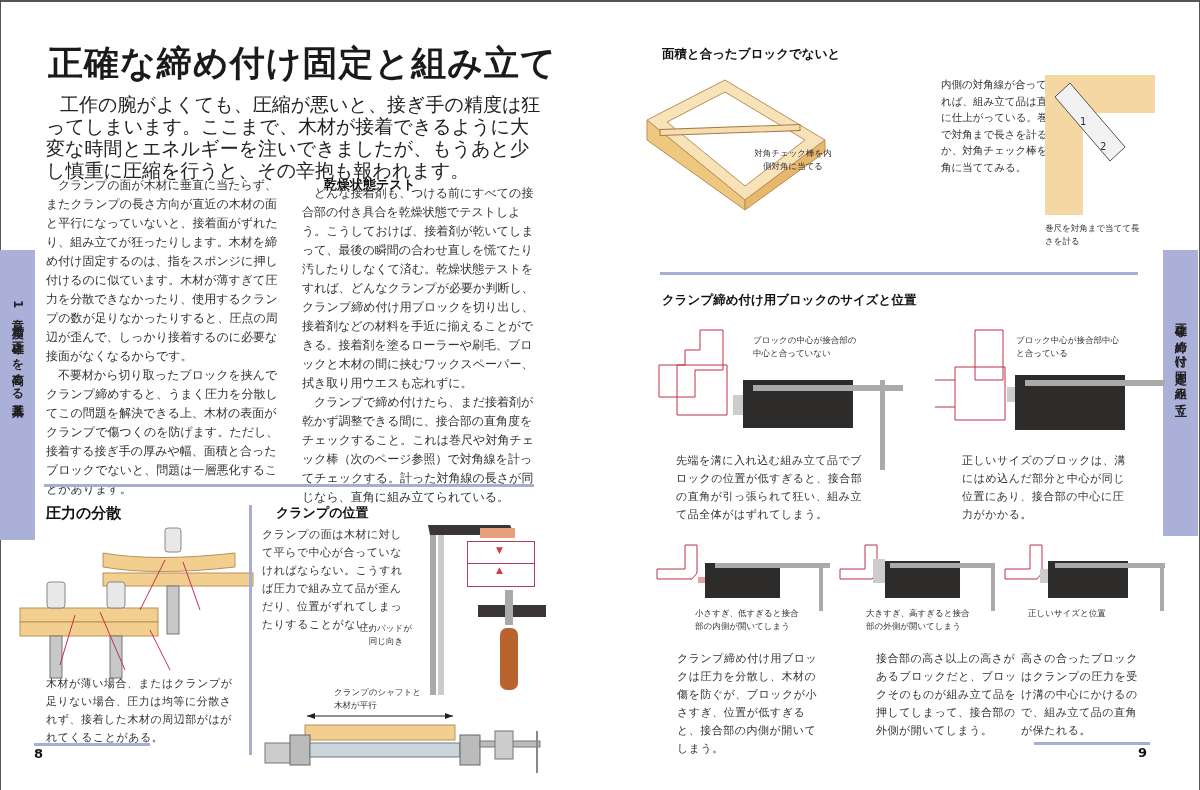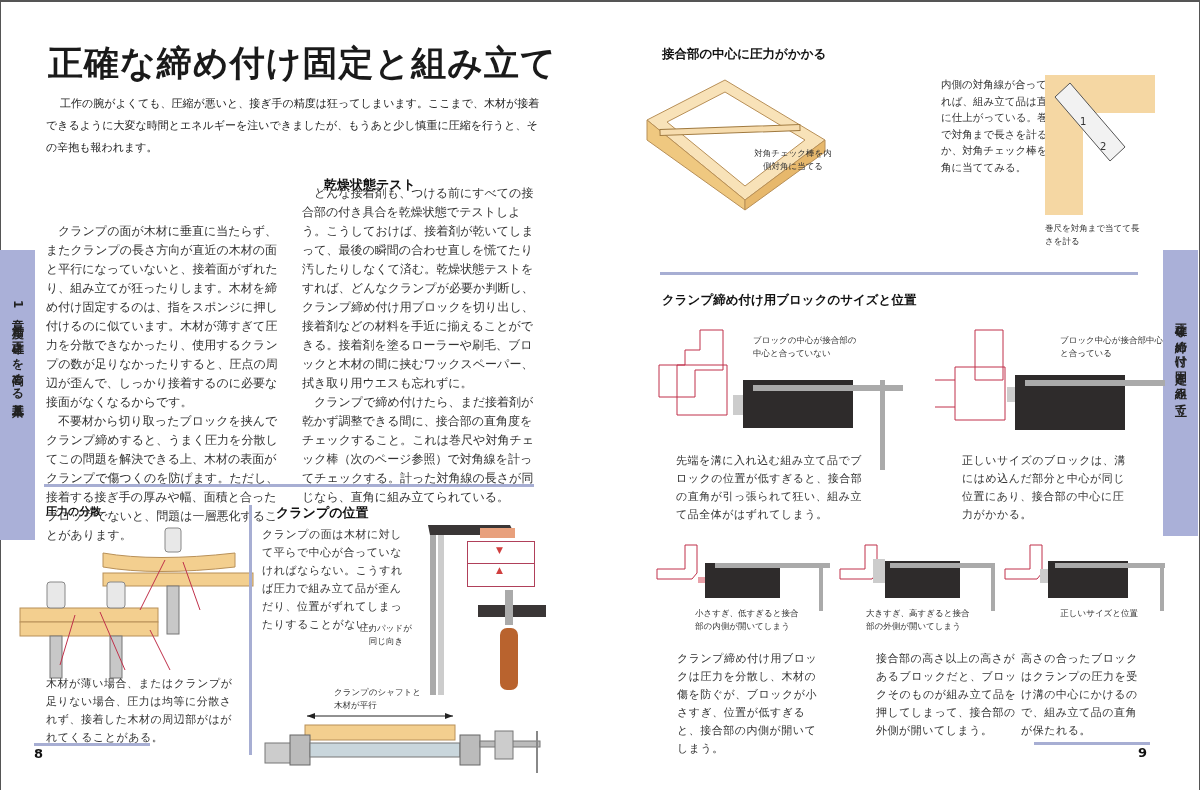--- a/index.html
+++ b/index.html
@@ -1,21 +1,21 @@
 <!DOCTYPE html>
 <html><head>
 <meta charset="utf-8">
 <style>
   html, body { margin:0; padding:0; }
   body { width:1200px; height:790px; background:#fff; position:relative; overflow:hidden;
          font-family:"DejaVu Sans", sans-serif; color:#222; }
   .frame { position:absolute; left:0; top:0; width:1198px; height:788px; border:1px solid #555; border-top:2px solid #555; }
   .abs { position:absolute; }
   .title { left:48px; top:40px; font-size:35px; font-weight:bold; letter-spacing:1px; color:#1a1a1a; }
-  .lead { left:46px; top:93px; width:500px; font-size:11px; line-height:22px; color:#222; text-indent:14px; }
+  .lead { left:46px; top:93px; width:500px; font-size:19px; line-height:22px; color:#222; text-indent:14px; }
   .body { font-size:12px; line-height:19px; color:#333; }
   .body p { margin:0; text-indent:12px; }
   .h2 { font-size:13px; font-weight:bold; color:#111; }
   .band { background:#aab0d8; }
   .vtext { writing-mode:vertical-rl; font-size:12px; font-weight:bold; color:#222; letter-spacing:1px; }
   .rule { height:4px; background:#a7aed3; }
   .caption { font-size:8.5px; line-height:13px; color:#333; }
   .small { font-size:11px; line-height:18px; color:#333; letter-spacing:0.5px; }
   .pagenum { font-size:13px; font-weight:bold; color:#111; }
   svg { position:absolute; overflow:visible; }
@@ -25,34 +25,34 @@
 
 <div class="frame"></div>
 
 <div class="abs title">正確な締め付け固定と組み立て</div>
 <div class="abs lead">工作の腕がよくても、圧縮が悪いと、接ぎ手の精度は狂ってしまいます。ここまで、木材が接着できるように大変な時間とエネルギーを注いできましたが、もうあと少し慎重に圧縮を行うと、その辛抱も報われます。</div>
 
 <div class="abs band" style="left:0;top:250px;width:35px;height:290px;">
   <div class="vtext" style="position:absolute;left:9px;top:50px;">1章 精度と正確さを高める基本工具</div>
 </div>
 
-<div class="abs body" style="left:46px;top:176px;width:242px;margin-top:46px;">
+<div class="abs body" style="left:46px;top:176px;width:242px;">
   <p>クランプの面が木材に垂直に当たらず、またクランプの長さ方向が直近の木材の面と平行になっていないと、接着面がずれたり、組み立てが狂ったりします。木材を締め付け固定するのは、指をスポンジに押し付けるのに似ています。木材が薄すぎて圧力を分散できなかったり、使用するクランプの数が足りなかったりすると、圧点の周辺が歪んで、しっかり接着するのに必要な接面がなくなるからです。</p>
   <p>不要材から切り取ったブロックを挟んでクランプ締めすると、うまく圧力を分散してこの問題を解決できる上、木材の表面がクランプで傷つくのを防げます。ただし、接着する接ぎ手の厚みや幅、面積と合ったブロックでないと、問題は一層悪化することがあります。</p>
 </div>
 
 <div class="abs h2" style="left:302px;top:176px;padding-left:22px;">乾燥状態テスト</div>
 <div class="abs body" style="left:302px;top:184px;width:242px;">
   <p>どんな接着剤も、つける前にすべての接合部の付き具合を乾燥状態でテストしよう。こうしておけば、接着剤が乾いてしまって、最後の瞬間の合わせ直しを慌てたり汚したりしなくて済む。乾燥状態テストをすれば、どんなクランプが必要か判断し、クランプ締め付け用ブロックを切り出し、接着剤などの材料を手近に揃えることができる。接着剤を塗るローラーや刷毛、ブロックと木材の間に挟むワックスペーパー、拭き取り用ウエスも忘れずに。</p>
   <p>クランプで締め付けたら、まだ接着剤が乾かず調整できる間に、接合部の直角度をチェックすること。これは巻尺や対角チェック棒（次のページ参照）で対角線を計ってチェックする。計った対角線の長さが同じなら、直角に組み立てられている。</p>
 </div>
 
 <div class="abs rule" style="left:44px;top:484px;width:490px;height:3px;"></div>
 
-<div class="abs h2" style="left:46px;top:504px;font-size:11px;">圧力の分散</div>
+<div class="abs h2" style="left:46px;top:504px;font-size:15px;">圧力の分散</div>
 <svg style="left:15px;top:520px;" width="230" height="160" viewBox="0 0 230 160">
 
   <path d="M88 33 Q140 42 220 33 L220 47 Q140 56 88 47 Z" fill="#f3cf8f" stroke="#b89058" stroke-width="1"></path>
   <rect x="88" y="53" width="150" height="13" fill="#f3cf8f" stroke="#b89058"></rect>
   <rect x="150" y="8" width="16" height="24" rx="3" fill="#e8e8e8" stroke="#888"></rect>
   <rect x="152" y="66" width="12" height="48" fill="#c8c8c8" stroke="#777"></rect>
 
   <rect x="5" y="88" width="138" height="14" fill="#f3cf8f" stroke="#b89058"></rect>
   <rect x="5" y="102" width="138" height="14" fill="#f3cf8f" stroke="#b89058"></rect>
   <rect x="32" y="62" width="18" height="26" rx="3" fill="#e8e8e8" stroke="#888"></rect>
@@ -94,21 +94,21 @@
   <rect x="50" y="12" width="150" height="15" fill="#f3cf8f" stroke="#b89058"></rect>
   <rect x="10" y="30" width="30" height="20" fill="#ccc" stroke="#777"></rect>
   <rect x="35" y="22" width="20" height="30" fill="#bbb" stroke="#666"></rect>
   <rect x="55" y="30" width="150" height="14" fill="#c9d6dc" stroke="#777"></rect>
   <rect x="205" y="22" width="20" height="30" fill="#bbb" stroke="#666"></rect>
   <rect x="225" y="28" width="60" height="6" fill="#bbb" stroke="#777"></rect>
   <rect x="240" y="18" width="18" height="28" fill="#ccc" stroke="#777"></rect>
   <line x1="282" y1="18" x2="282" y2="60" stroke="#888" stroke-width="2"></line>
 </svg>
 
-<div class="abs h2" style="left:662px;top:46px;font-size:12.5px;">接合部の中心に圧力がかかる</div>
+<div class="abs h2" style="left:662px;top:46px;font-size:12.5px;">面積と合ったブロックでないと</div>
 <svg style="left:645px;top:70px;" width="240" height="140" viewBox="0 0 240 140">
   <path d="M2 50 L80 10 L180 70 L100 130 Z" fill="#f8e2b8" stroke="#b89058"></path>
   <path d="M22 52 L80 22 L160 70 L100 116 Z" fill="#fff" stroke="#b89058"></path>
   <path d="M2 50 L2 70 L100 140 L100 130 Z" fill="#efc880" stroke="#b89058"></path>
   <path d="M100 130 L100 140 L180 82 L180 70 Z" fill="#e7b86c" stroke="#b89058"></path>
   <rect x="15" y="57" width="140" height="6" fill="#f6dcae" stroke="#a07a40" transform="rotate(-2 85 60)"></rect>
 </svg>
 <div class="abs caption" style="left:722px;top:147px;width:80px;text-align:center;margin-left:31px;">対角チェック棒を内側対角に当てる</div>
 <div class="abs caption" style="left:941px;top:76px;width:122px;font-size:10.5px;line-height:16.5px;">内側の対角線が合っていれば、組み立て品は直角に仕上がっている。巻尺で対角まで長さを計るか、対角チェック棒を対角に当ててみる。</div>
 <svg style="left:1040px;top:75px;" width="115" height="145" viewBox="0 0 115 145">
@@ -142,21 +142,21 @@
 
 <svg style="left:935px;top:325px;" width="230" height="110" viewBox="0 0 230 110">
   <path d="M40 5 L68 5 L68 55 L40 55 Z" fill="#fff" stroke="#c0304a"></path>
   <path d="M20 42 L70 42 L70 95 L20 95 Z" fill="none" stroke="#c0304a"></path>
   <line x1="0" y1="55" x2="20" y2="55" stroke="#c0304a"></line>
   <line x1="0" y1="82" x2="20" y2="82" stroke="#c0304a"></line>
   <rect x="72" y="62" width="18" height="15" fill="#ccc"></rect>
   <rect x="80" y="50" width="110" height="55" fill="#2e2b2b"></rect>
   <rect x="90" y="55" width="140" height="6" fill="#aaa"></rect>
 </svg>
-<div class="abs caption" style="left:1016px;top:334px;width:110px;margin-left:44px;">ブロック中心が接合部中心と合っている</div>
+<div class="abs caption" style="left:1016px;top:334px;width:110px;">ブロック中心が接合部中心と合っている</div>
 <div class="abs small" style="left:962px;top:452px;width:170px;">正しいサイズのブロックは、溝にはめ込んだ部分と中心が同じ位置にあり、接合部の中心に圧力がかかる。</div>
 
 <svg style="left:655px;top:543px;" width="180" height="70" viewBox="0 0 180 70">
   <path d="M30 2 L42 2 L42 30 L37 36 L2 36 L2 26 L30 26 Z" fill="#fff" stroke="#c0304a"></path>
   <rect x="43" y="34" width="8" height="6" fill="#e8a0a8"></rect>
   <rect x="50" y="20" width="75" height="35" fill="#2e2b2b"></rect>
   <rect x="60" y="20" width="115" height="5" fill="#aaa"></rect>
   <rect x="164" y="20" width="4" height="48" fill="#aaa"></rect>
 </svg>
 <div class="abs caption" style="left:695px;top:607px;width:110px;">小さすぎ、低すぎると接合部の内側が開いてしまう</div>
@@ -170,20 +170,20 @@
 </svg>
 <div class="abs caption" style="left:866px;top:607px;width:110px;">大きすぎ、高すぎると接合部の外側が開いてしまう</div>
 
 <svg style="left:1010px;top:543px;" width="160" height="70" viewBox="0 0 160 70">
   <path d="M20 2 L32 2 L32 30 L27 36 L-5 36 L-5 26 L20 26 Z" fill="#fff" stroke="#c0304a"></path>
   <rect x="30" y="26" width="10" height="14" fill="#ccc"></rect>
   <rect x="38" y="18" width="80" height="37" fill="#2e2b2b"></rect>
   <rect x="45" y="20" width="110" height="5" fill="#aaa"></rect>
   <rect x="150" y="20" width="4" height="48" fill="#aaa"></rect>
 </svg>
-<div class="abs caption" style="left:1028px;top:607px;width:110px;text-align:right;">正しいサイズと位置</div>
+<div class="abs caption" style="left:1028px;top:607px;width:110px;">正しいサイズと位置</div>
 
 <div class="abs small" style="left:677px;top:650px;width:145px;">クランプ締め付け用ブロックは圧力を分散し、木材の傷を防ぐが、ブロックが小さすぎ、位置が低すぎると、接合部の内側が開いてしまう。</div>
 <div class="abs small" style="left:876px;top:650px;width:145px;">接合部の高さ以上の高さがあるブロックだと、ブロックそのものが組み立て品を押してしまって、接合部の外側が開いてしまう。</div>
 <div class="abs small" style="left:1021px;top:650px;width:125px;">高さの合ったブロックはクランプの圧力を受け溝の中心にかけるので、組み立て品の直角が保たれる。</div>
 
 <div class="abs rule" style="left:1034px;top:742px;width:116px;height:3px;"></div>
 <div class="abs pagenum" style="left:1138px;top:745px;">9</div>
 
 </body></html>

